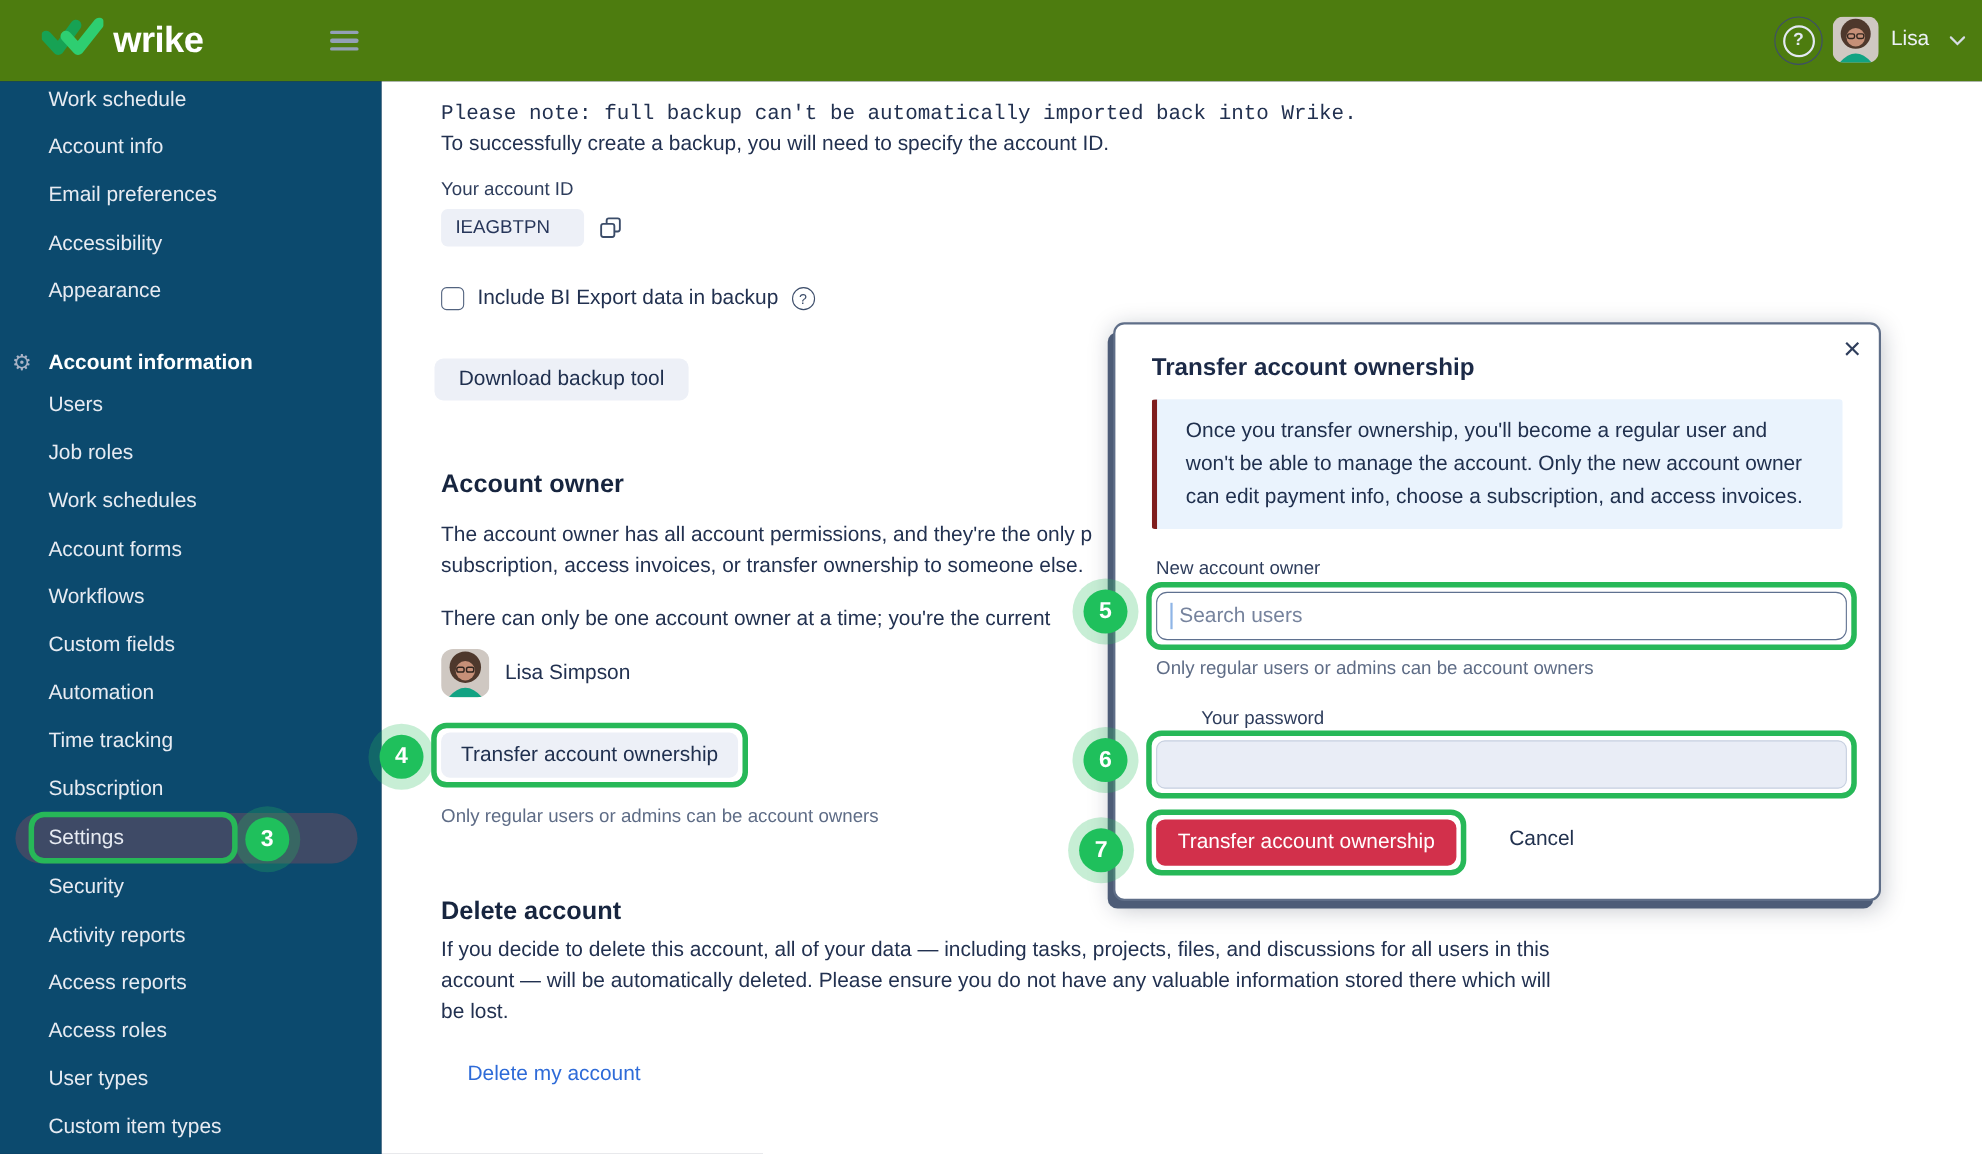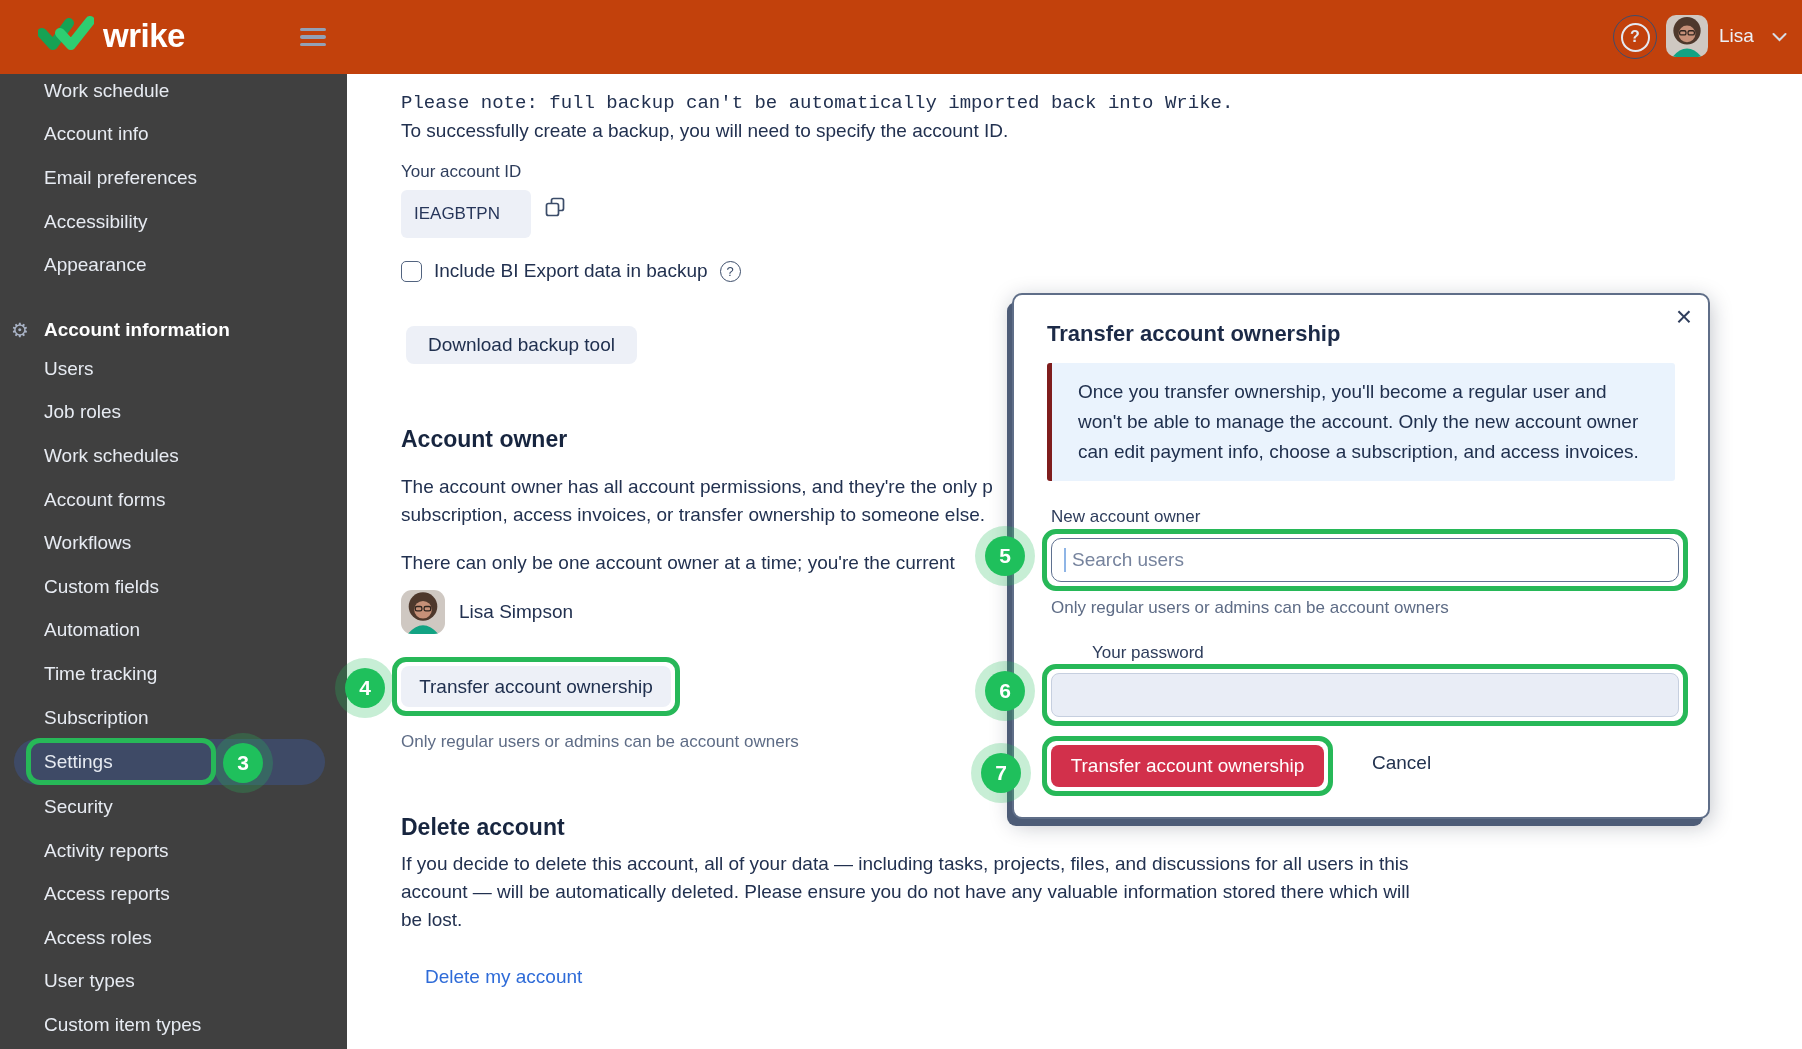--- a/index.html
+++ b/index.html
@@ -1,48 +1,48 @@
 <!DOCTYPE html>
 <html><head>
 <meta charset="utf-8">
 <style>
   html,body{margin:0;padding:0;background:#10192e;}
   *{box-sizing:border-box;font-family:"Liberation Sans","DejaVu Sans",sans-serif;}
   .root{position:relative;width:1802px;height:1049px;background:#1d2742;overflow:hidden;}
 
   
-  .topbar{position:absolute;left:0;top:0;width:1802px;height:74px;background:#c2410c;}
+  .topbar{position:absolute;left:0;top:0;width:1802px;height:74px;background:#4d7c0f;}
   .logo{position:absolute;left:38px;top:16px;display:flex;align-items:center;gap:9px;}
   .logo-text{color:#fff;font-size:33px;font-weight:800;letter-spacing:-0.5px;line-height:1;}
   .hamburger{position:absolute;left:300px;top:28px;width:26px;height:18px;display:flex;flex-direction:column;justify-content:space-between;cursor:pointer;}
   .hamburger span{display:block;height:3.4px;border-radius:2px;background:#93a0b6;}
   .help-ring{position:absolute;left:1613px;top:15px;width:44px;height:44px;border:1px solid #3e4c6d;border-radius:50%;display:flex;align-items:center;justify-content:center;cursor:pointer;}
   .help-inner{width:29px;height:29px;border:2px solid #e4e9f2;border-radius:50%;display:flex;align-items:center;justify-content:center;color:#e4e9f2;font-size:16px;font-weight:700;}
   .avatar{width:42px;height:42px;border-radius:10px;overflow:hidden;flex:none;}
   .avatar-top{position:absolute;left:1666px;top:15px;}
   .user-name{position:absolute;left:1719px;top:25px;color:#edf1f7;font-size:19px;}
   .chev{position:absolute;left:1772px;top:32px;}
 
   
-  .sidebar{position:absolute;left:0;top:74px;width:347px;bottom:0;background:#404040;}
+  .sidebar{position:absolute;left:0;top:74px;width:347px;bottom:0;background:#0c4a6e;}
   .nav{list-style:none;margin:-5px 0 0 0;padding:0;}
   .nav li{height:43.6px;display:flex;align-items:center;padding-left:44px;color:#e7ebf2;font-size:19px;cursor:pointer;white-space:nowrap;}
   .nav-header{position:relative;margin-top:21px;height:44px;display:flex;align-items:center;padding-left:44px;color:#ffffff;font-size:19px;font-weight:700;white-space:nowrap;}
   .gear{position:absolute;left:11px;top:50%;transform:translateY(-50%);font-size:20px;color:#a9b3c6;line-height:1;}
   .nav li.selected{position:relative;margin-left:14px;width:311px;padding-left:30px;height:46px;background:#3e4a66;border-radius:23px;}
   .ring-settings{position:absolute;left:12px;top:-1px;width:190px;height:47px;border:5px solid #27b858;border-radius:14px;pointer-events:none;}
 
   
   .content{position:absolute;left:347px;top:74px;right:0;bottom:0;background:#ffffff;}
   .content .abs{position:absolute;}
   .t-body{font-size:19px;color:#223150;}
   .t-label{font-size:17px;color:#2e3d5c;}
   .t-hint{font-size:17px;color:#5e6c86;}
   .h2{font-size:23px;font-weight:700;color:#17253f;}
-  .id-field{width:130px;height:48px;background:#edf0f7;border-radius:6px;display:flex;align-items:center;padding-left:13px;font-size:17px;color:#27365a;}
+  .id-field{width:130px;height:34px;background:#edf0f7;border-radius:6px;display:flex;align-items:center;padding-left:13px;font-size:17px;color:#27365a;}
   .copy-btn{width:24px;height:24px;cursor:pointer;}
   .chk-row{display:flex;align-items:center;gap:12px;}
   .checkbox{width:21px;height:21px;border:1.6px solid #52637f;border-radius:5px;background:#fff;cursor:pointer;flex:none;}
   .help-small{width:21px;height:21px;border:1.6px solid #3c4d6a;border-radius:50%;display:flex;align-items:center;justify-content:center;font-size:13px;color:#3c4d6a;cursor:pointer;flex:none;}
   .btn-gray{height:38px;padding:0 22px;background:#edf0f7;border:none;border-radius:8px;font-size:19px;color:#20304f;cursor:pointer;}
   .owner-row{display:flex;align-items:center;gap:14px;}
   .owner-name{font-size:19px;color:#223150;}
   .avatar-page{width:44px;height:44px;border-radius:11px;overflow:hidden;flex:none;}
   .btn-transfer-page{position:relative;width:270px;height:41px;background:#edf0f7;border:none;border-radius:8px;font-size:19px;color:#20304f;cursor:pointer;}
   .link{font-size:19px;color:#2e6bd8;text-decoration:none;cursor:pointer;}
@@ -151,21 +151,21 @@
       <rect x="8.5" y="3.5" width="12" height="12" rx="2" fill="none" stroke="#3b4c69" stroke-width="1.7"></rect>
       <rect x="3.5" y="8.5" width="12" height="12" rx="2" fill="#ffffff" stroke="#3b4c69" stroke-width="1.7"></rect>
     </svg>
 
     <div class="abs chk-row" style="left:54px;top:186px;">
       <div class="checkbox"></div>
       <span class="t-body">Include BI Export data in backup</span>
       <div class="help-small">?</div>
     </div>
 
-    <button class="abs btn-gray" style="left:59px;top:252px;">Download backup tool</button>
+    <button class="abs btn-gray" style="left:48px;top:252px;">Download backup tool</button>
 
     <div class="abs h2" style="left:54px;top:352px;">Account owner</div>
     <div class="abs t-body" style="left:54px;top:402px;white-space:nowrap;">The account owner has all account permissions, and they're the only p</div>
     <div class="abs t-body" style="left:54px;top:430px;white-space:nowrap;">subscription, access invoices, or transfer ownership to someone else.</div>
     <div class="abs t-body" style="left:54px;top:478px;white-space:nowrap;">There can only be one account owner at a time; you're the current</div>
 
     <div class="abs owner-row" style="left:54px;top:516px;">
       <div class="avatar-page">
         <svg width="44" height="44" viewBox="0 0 40 40">
           <rect width="40" height="40" fill="#cfc8c2"></rect>

